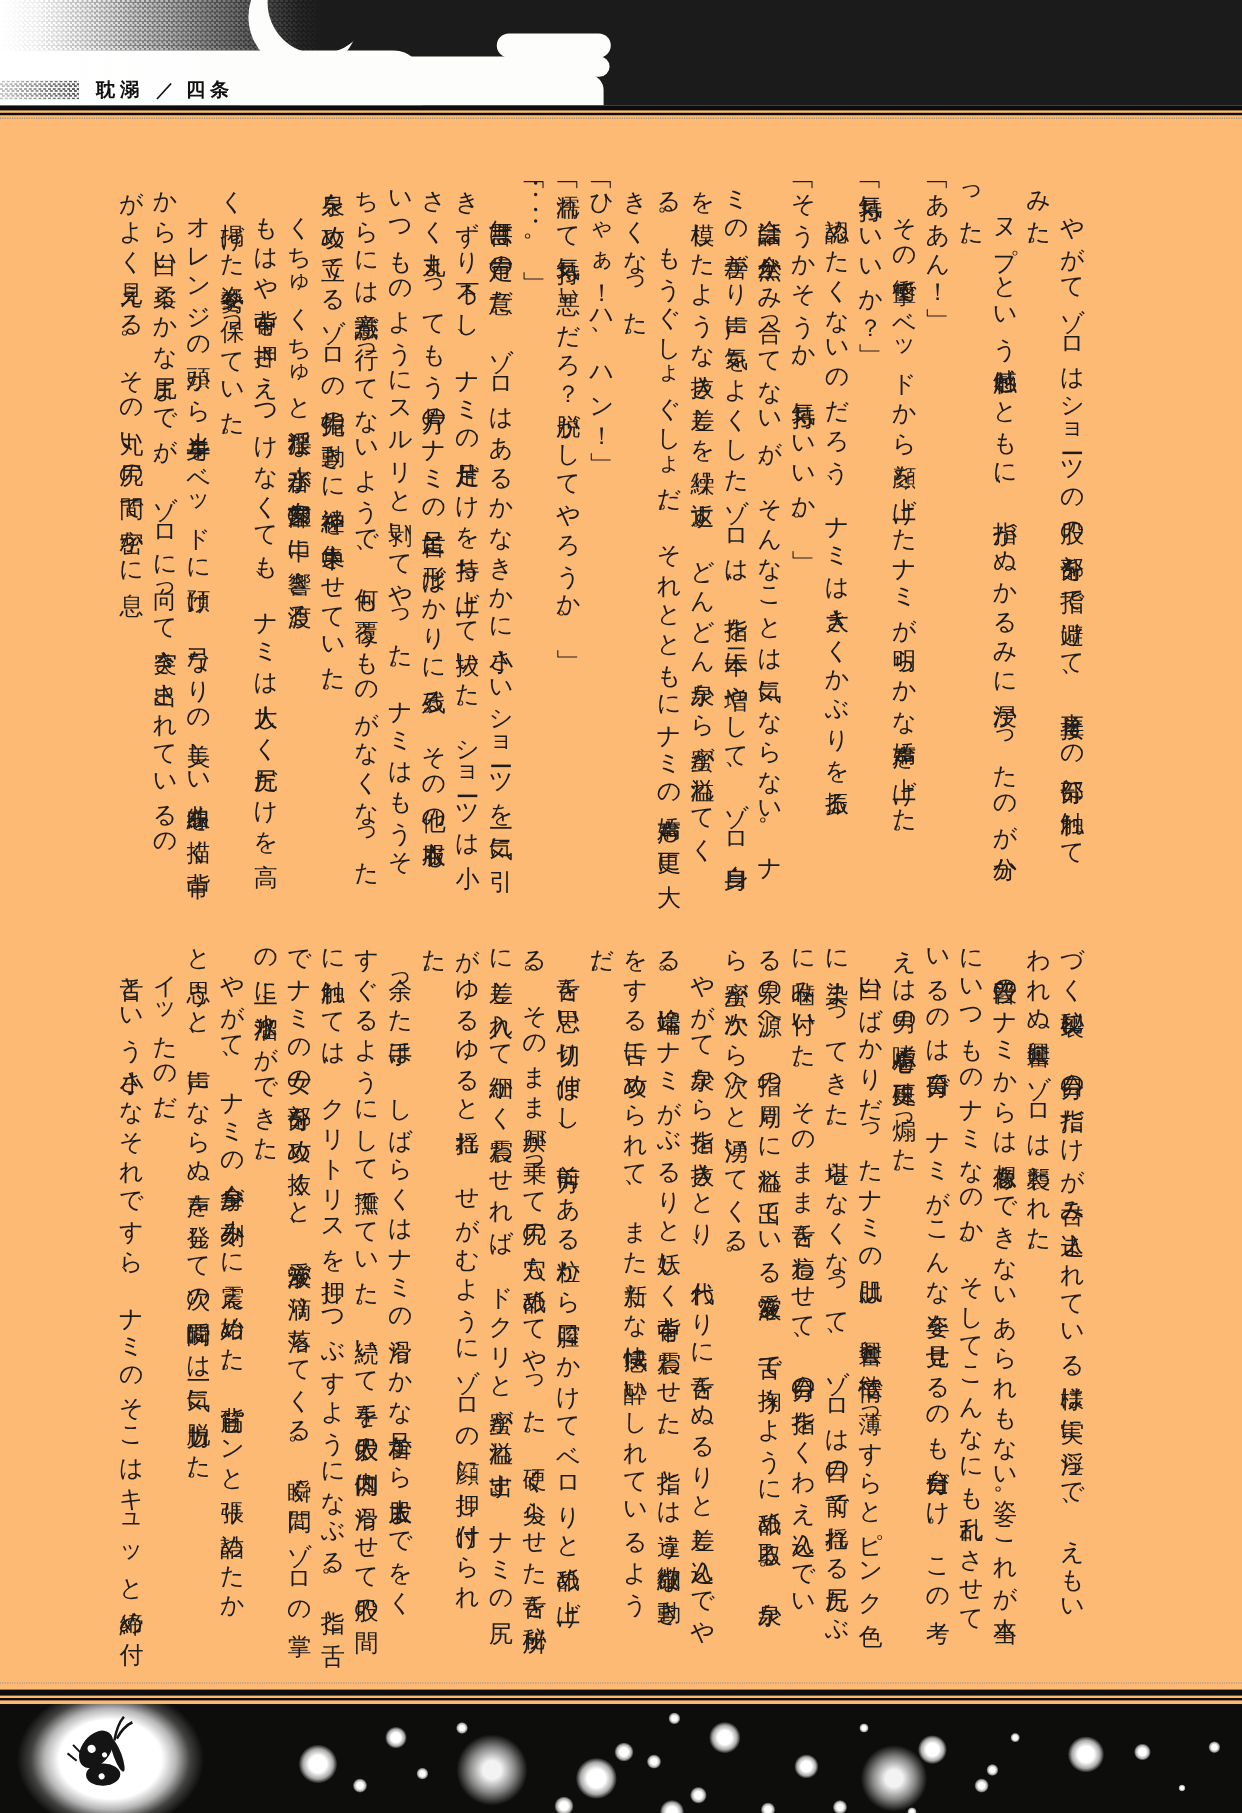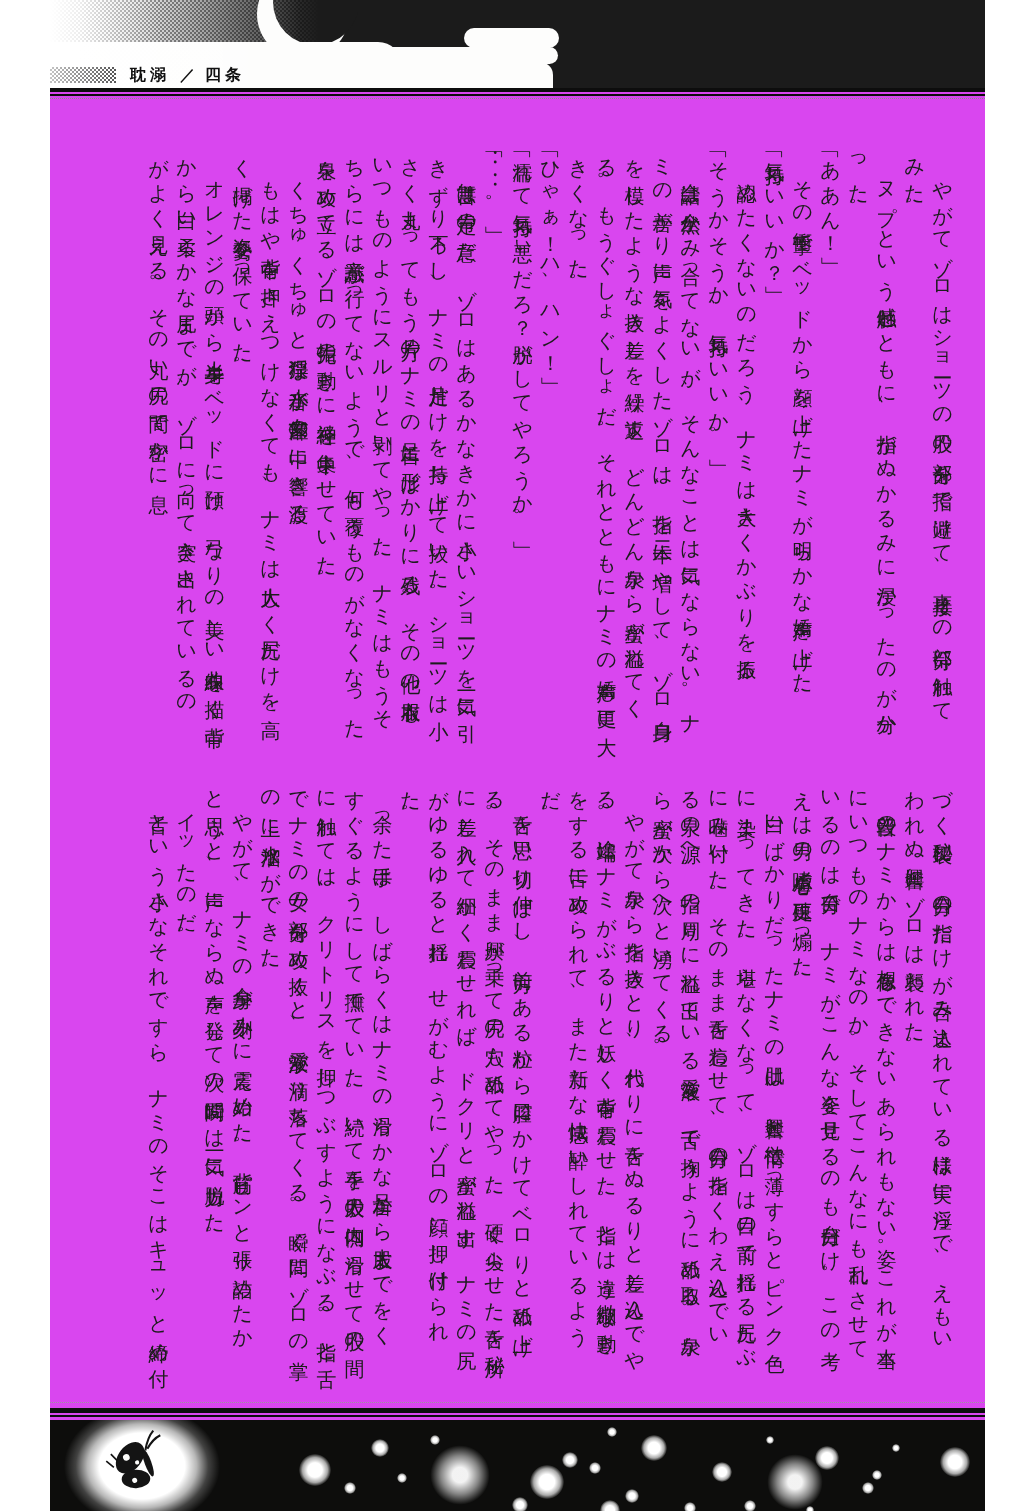--- a/index.html
+++ b/index.html
@@ -1,16 +1,16 @@
 <!DOCTYPE html>
 <html lang="ja"><head>
 <meta charset="utf-8">
 <style>
   html,body{margin:0;padding:0;background:#ffffff;}
-  .page{position:relative;width:935px;height:1511px;margin:0 auto;background:#d946ef;overflow:hidden;
+  .page{position:relative;width:1035px;height:1511px;margin:0 auto;background:#fdba74;overflow:hidden;
         font-family:Liberation Serif, serif;}
   
   .header{position:absolute;top:0;left:0;width:1035px;height:100px;}
   .band{position:absolute;top:0;left:0;width:1035px;height:88px;background:#1b1b1b;overflow:hidden;}
   .cloud{position:absolute;background:#fdfdfc;}
   .cloud-a{left:-24px;top:42px;width:376px;height:46px;border-radius:0 24px 0 0;}
   .cloud-d{left:200px;top:62px;width:303px;height:26px;border-radius:0 13px 0 0;}
   .cloud-b{left:318px;top:47px;width:190px;height:17px;border-radius:9px;}
   .cloud-c{left:414px;top:28px;width:95px;height:20px;border-radius:10px;}
   .crescent{position:absolute;left:198px;top:0;}

